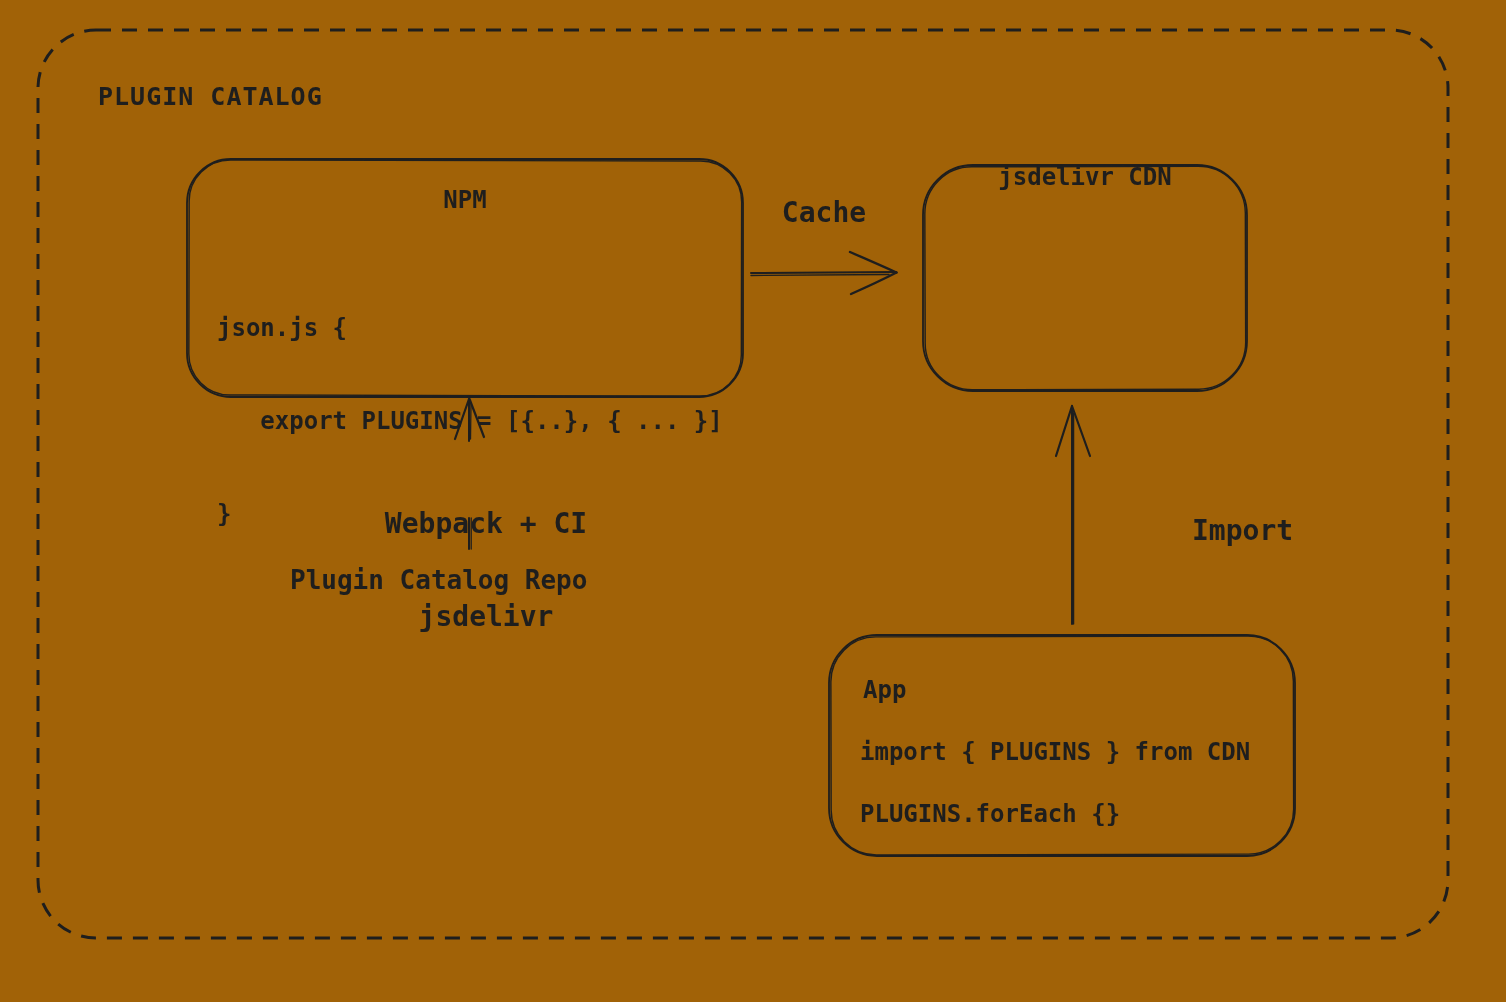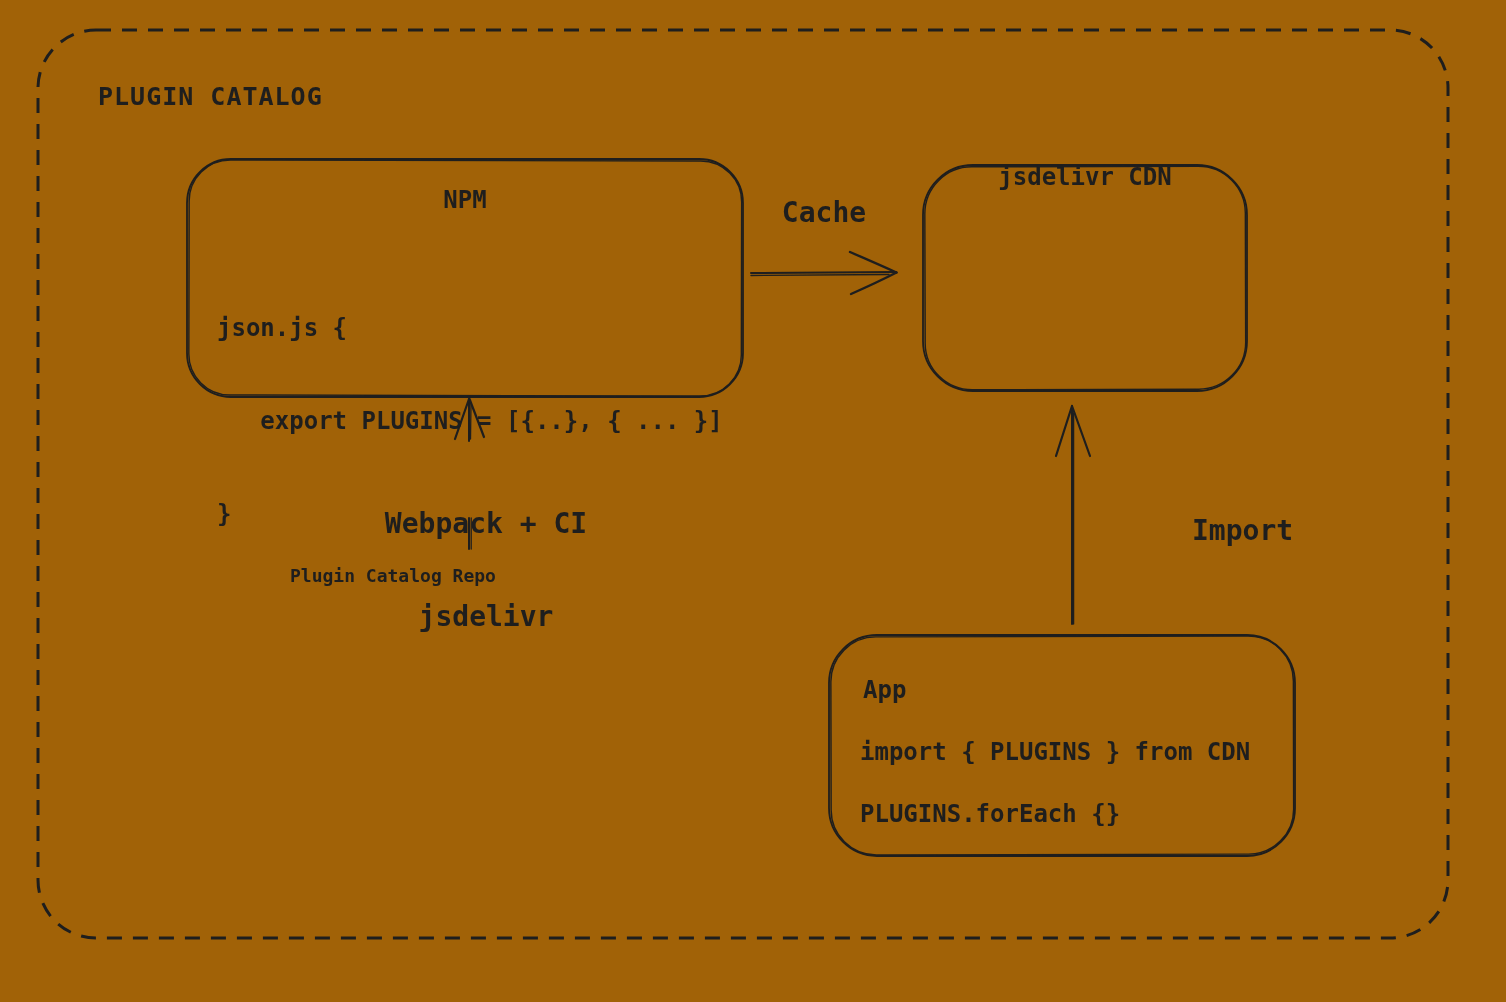--- a/index.html
+++ b/index.html
@@ -73,21 +73,21 @@
   }
   .cache-arrow  { left: 748px; top: 248px; }
   .cache-label  { left: 748px; top: 197px; width: 152px; text-align: center; }
 
   .build-arrow  { left: 448px; top: 394px; }
   .build-label  { left: 366px; top: 446px; width: 240px; text-align: center; }
 
   .import-arrow { left: 1050px; top: 401px; }
   .import-label { left: 1156px; top: 515px; margin-left: 36px; }
 
-  .repo-title   { left: 290px; top: 565px; font-size: 18px; font-weight: 600; white-space: pre; }
+  .repo-title   { left: 290px; top: 565px; font-size: 26px; font-weight: 600; white-space: pre; }
 
   svg path, svg rect { stroke: #1e1e1e; fill: none; }
 </style>
 </head>
 <body>
 
 <div class="stage">
 
   <svg class="abs frame-svg" width="1414" height="912" viewBox="0 0 1414 912">
     <rect x="2" y="2" width="1410" height="908" rx="58" ry="58" stroke-width="3" stroke-dasharray="15 11"></rect>

